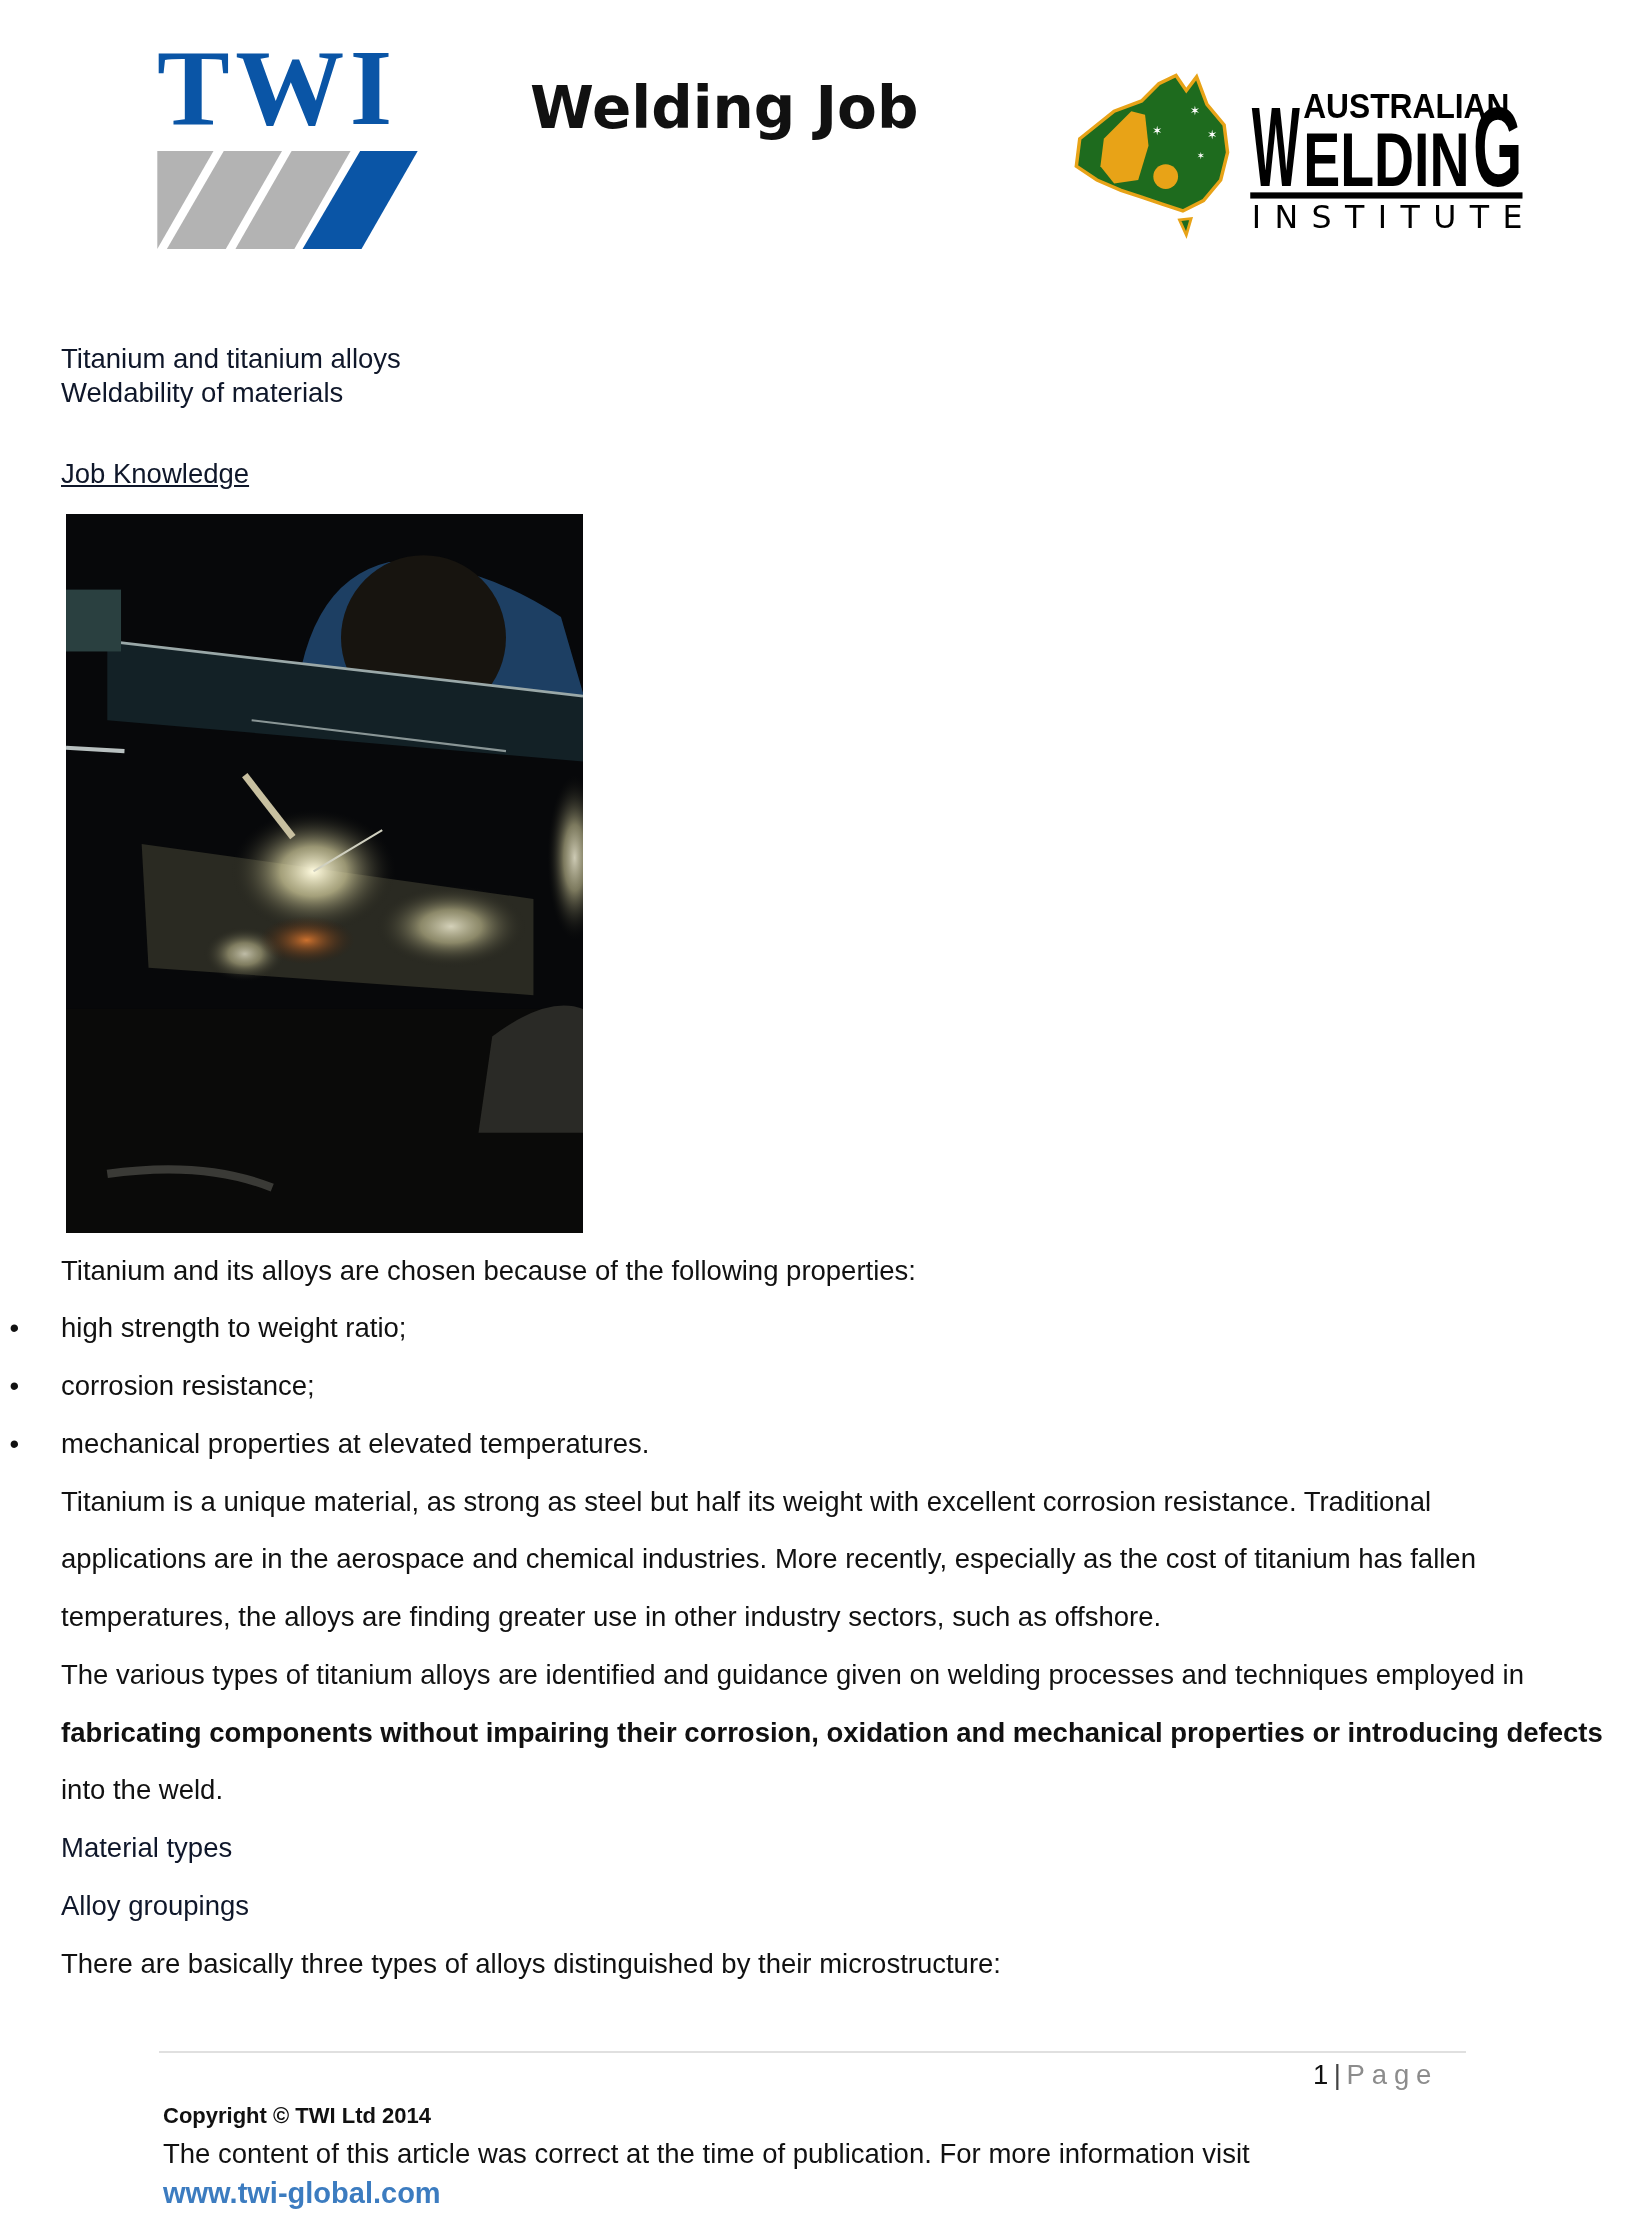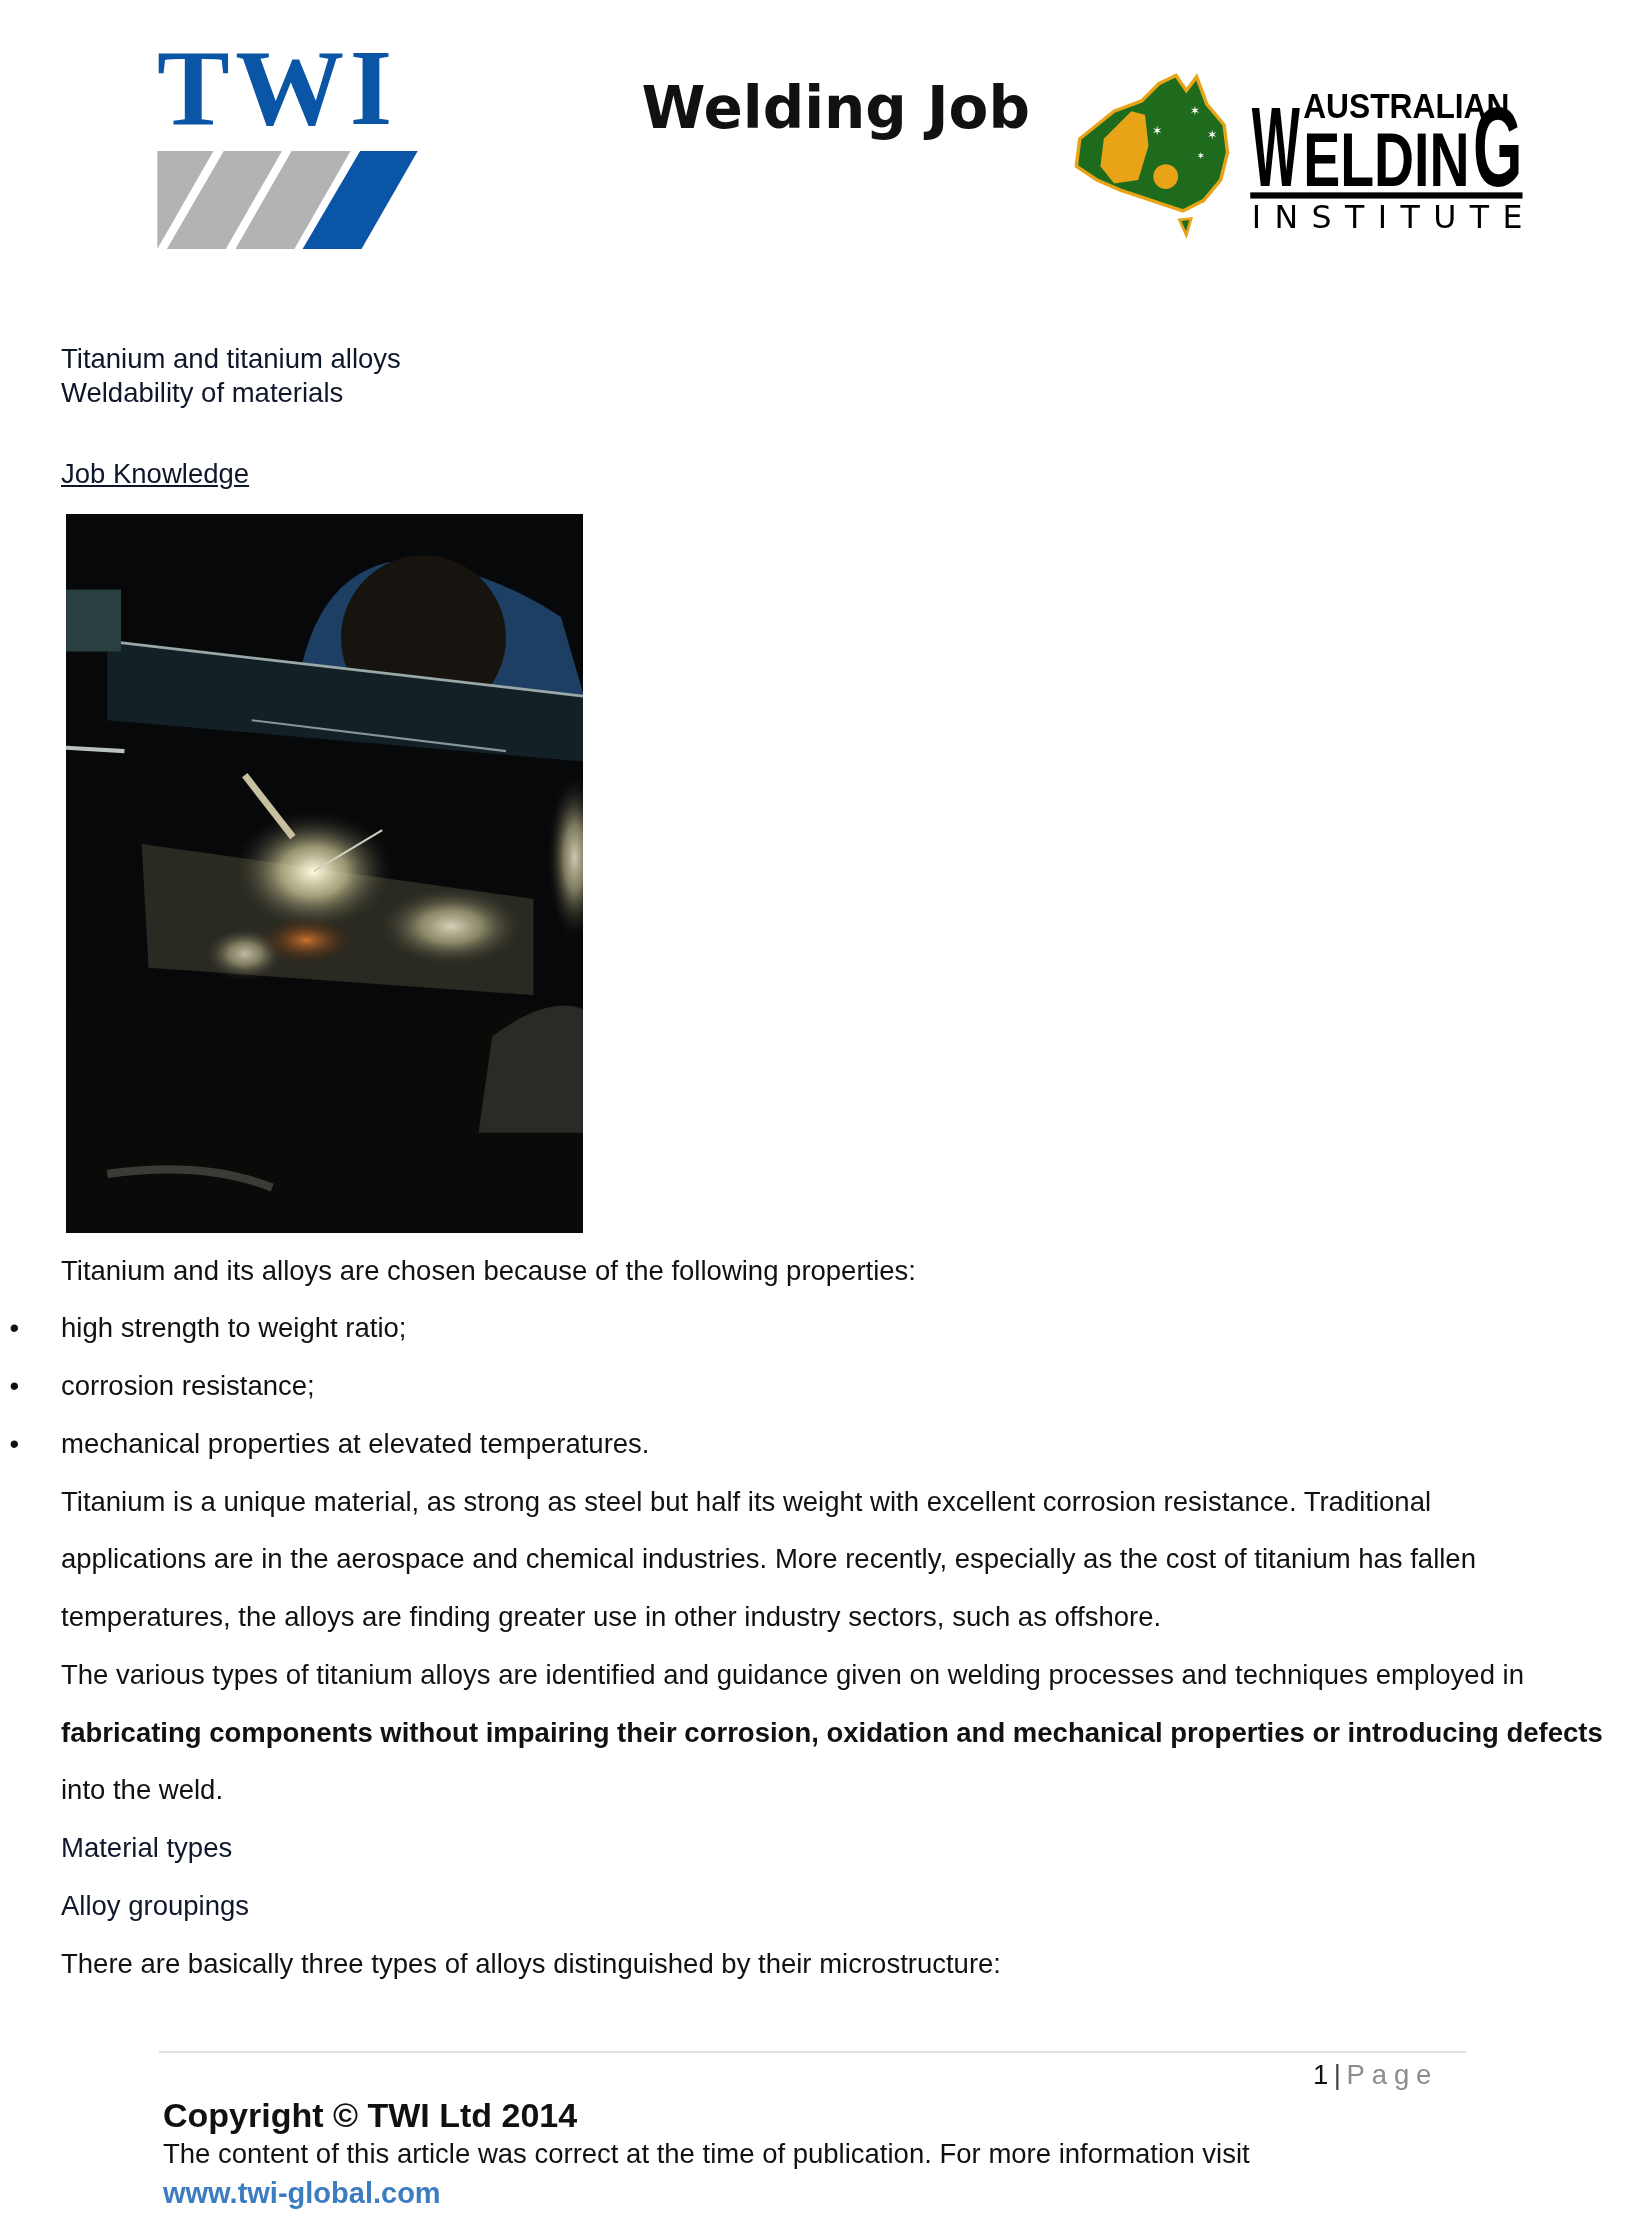--- a/index.html
+++ b/index.html
@@ -7,38 +7,38 @@
          font-family:"Liberation Sans", "DejaVu Sans", sans-serif; color:#000; }
   .abs { position:absolute; }
 
   
   #twi-logo { left:157px; top:43px; width:261px; height:206px; }
   #twi-letters { position:absolute; left:0; top:0; width:261px; height:89px;
     font-family:"Liberation Serif","DejaVu Serif",serif; font-weight:bold;
     font-size:109px; line-height:89px; color:#0a55a6; letter-spacing:5.5px; }
   #twi-stripes { position:absolute; left:0; top:108px; width:261px; height:98px; }
 
-  #doc-title { left:562px; top:63px; width:468px; text-align:right;
+  #doc-title { left:530px; top:63px; width:468px; text-align:left;
     font-family:"DejaVu Sans", sans-serif; font-weight:bold; font-size:58px; line-height:91px; color:#111; }
 
   #awi-logo { left:1066px; top:63px; width:495px; height:179px; }
 
   
   .link-line { left:61px; font-size:27.5px; color:#0f172a; line-height:34px; }
   .body-line { left:61px; font-size:27.5px; color:#111; line-height:34px; white-space:nowrap; }
   .bullet { left:9.6px; font-size:27.5px; line-height:34px; color:#111; }
 
   #photo { left:66px; top:514px; width:517px; height:719px; background:#08090b; overflow:hidden; }
 
   
   #footer-rule { left:159px; top:2051px; width:1307px; height:2.1px; background:#e0e0e0; }
   #page-num { left:1313px; top:2058px; font-size:27.5px; line-height:34px; color:#111; white-space:nowrap; }
   #page-num .pg { color:#8c8c8c; letter-spacing:6.9px; }
   #page-num .sep { color:#444; margin:0 5.5px; }
-  #copyright { left:163px; top:2097px; font-size:34px; font-weight:bold; line-height:37px; color:#111; }
+  #copyright { left:163px; top:2097px; font-size:22px; font-weight:bold; line-height:37px; color:#111; }
   #disclaimer { left:163px; top:2137px; font-size:27.5px; line-height:34px; color:#111; white-space:nowrap; }
   #footer-url { left:163px; top:2175px; font-size:29px; font-weight:bold; line-height:36px; color:#3c7cc0; }
 </style>
 </head>
 <body>
 
 <div id="twi-logo" class="abs">
   <div id="twi-letters">TWI</div>
   <svg id="twi-stripes" viewBox="0 0 380 143">
     <polygon points="0,0 82,0 0,143" fill="#b3b3b3"></polygon>

